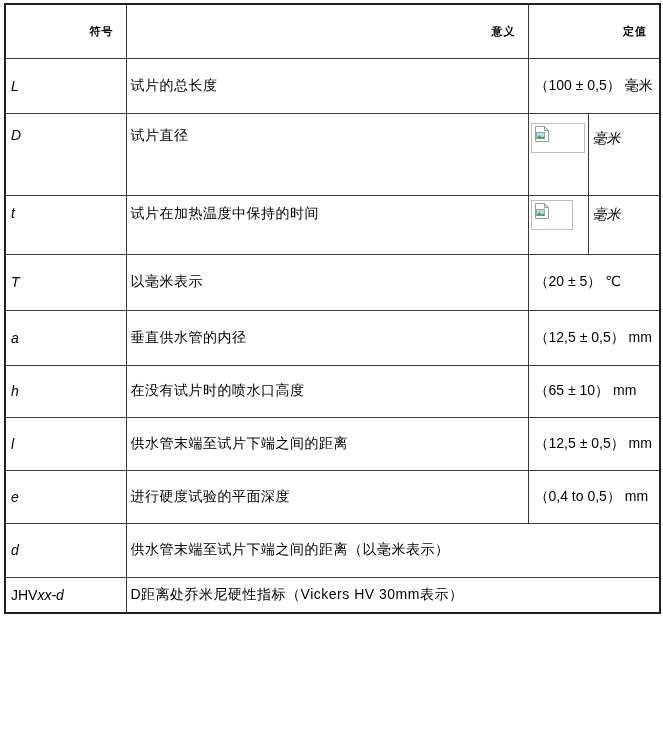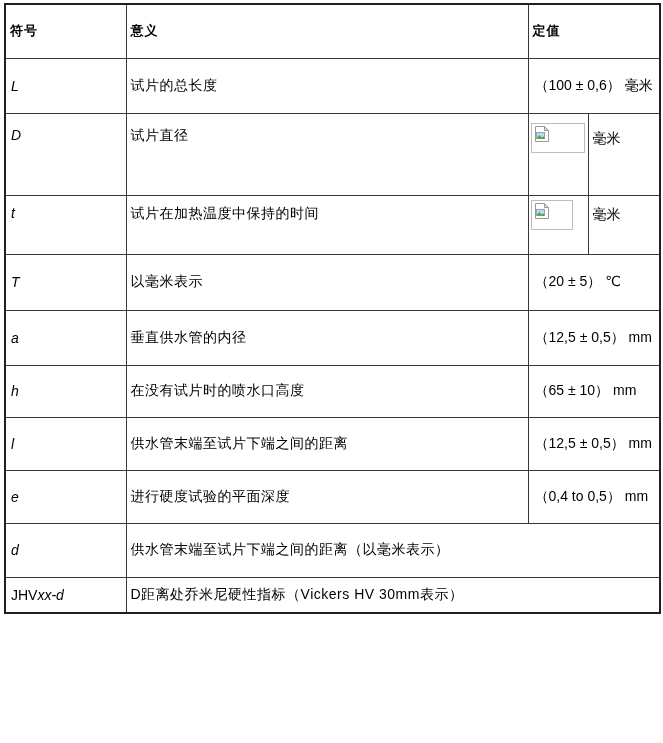--- a/index.html
+++ b/index.html
@@ -23,22 +23,22 @@
     vertical-align:middle;
     font-size:14px;
     overflow:hidden;
   }
   td.sym{padding:0 0 0 5px;font-size:14px;}
   td.sym .it{font-style:italic;}
   td.sym sub{font-size:11px;font-style:normal;position:relative;top:2px;}
   td.meaning{padding:0 4px 0 4px;letter-spacing:0.5px;}
   td.val{padding:0 2px 0 6px;white-space:nowrap;}
   tr.hdr td{
-    font-weight:bold;font-size:13px;text-align:left;
-    padding:4px;letter-spacing:1px;
+    font-weight:bold;font-size:11px;text-align:right;
+    padding:12px;letter-spacing:1px;
   }
   
   tr.rh{height:54px}
   tr.r0{height:55px}
   tr.r1{height:82px}
   tr.r2{height:59px}
   tr.r3{height:57px}
   tr.r4{height:56px}
   tr.r5{height:55px}
   tr.r6{height:52px}
@@ -53,21 +53,21 @@
   tr.r2 td.sym, tr.r2 td.meaning{padding-top:9px;}
   td.imgcell{padding:0;}
   .imgbox{
     background:#fff;
     border:1px solid #bdbdbd;
     box-sizing:border-box;
   }
   tr.r1 .imgbox{width:54px;height:30px;margin:9px 0 0 2px;}
   tr.r2 .imgbox{width:42px;height:30px;margin:4px 0 0 2px;}
   .imgbox svg{margin:2px 0 0 2px;display:block;}
-  td.unitcell{padding:0 0 0 4px;}
+  td.unitcell{padding:0 0 0 4px;font-style:italic;}
   tr.r1 td.unitcell{padding-top:16px;}
   tr.r2 td.unitcell{padding-top:10px;}
 </style>
 </head>
 <body>
 
 <div class="page">
   <table class="spec">
     <colgroup>
         <col style="width:121px">
@@ -79,21 +79,21 @@
     <tbody>
         <tr class="hdr rh">
       <td>符号</td>
       <td>意义</td>
       <td colspan="2">定值</td>
     </tr>
 
     <tr class="r0">
       <td class="sym"><span class="it">L</span></td>
       <td class="meaning">试片的总长度</td>
-      <td class="val" colspan="2">（100 ± 0,6） 毫米</td>
+      <td class="val" colspan="2">（100 ± 0,5） 毫米</td>
     </tr>
 
     <tr class="r1 img-row">
       <td class="sym"><span class="it">D</span></td>
       <td class="meaning">试片直径</td>
       <td class="imgcell">
         <div class="imgbox">
           <svg width="16" height="16" viewBox="0 0 16 16">
             <path d="M1.5 0.5 h9 l4 4 v11 h-13 z" fill="#ffffff" stroke="#9a9a9a"></path>
             <path d="M10.5 0.5 l4 4 h-4 z" fill="#cfe0f1" stroke="#9a9a9a"></path>

